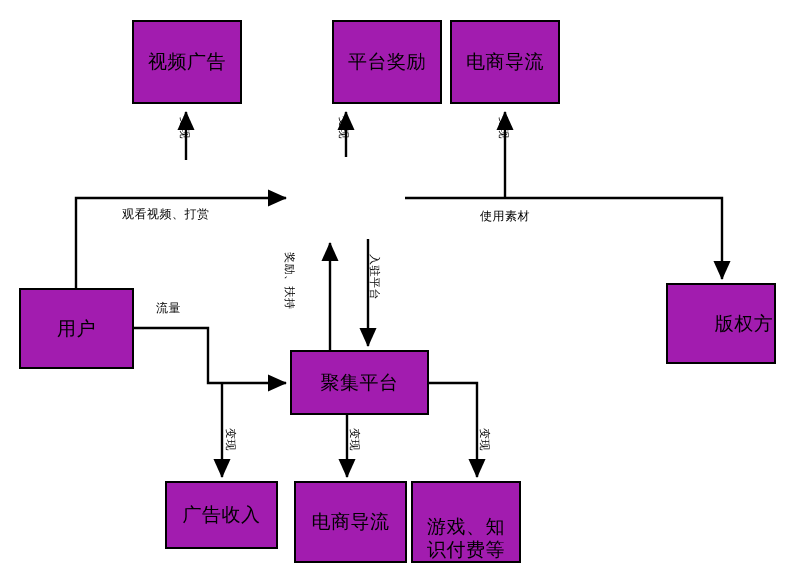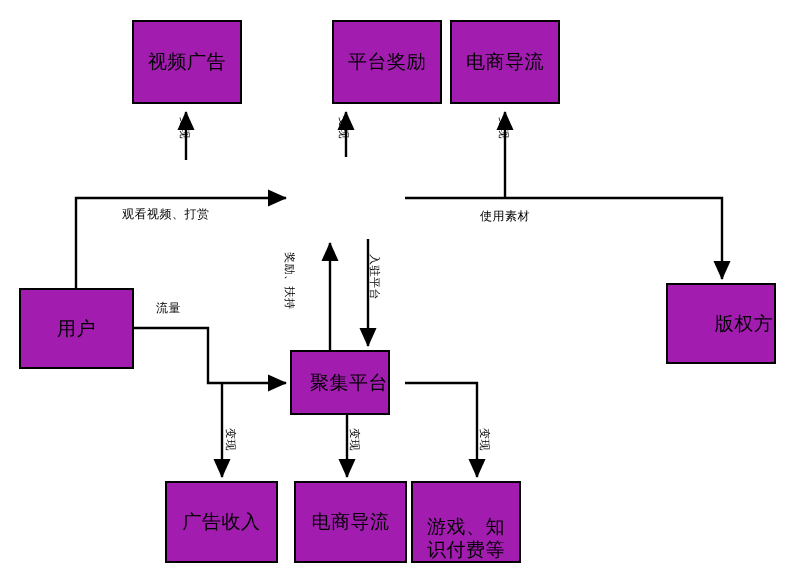--- a/index.html
+++ b/index.html
@@ -112,25 +112,25 @@
 
 
   <div class="node" style="left:19px; top:288px; width:115px; height:81px;">
     <span>用户</span>
   </div>
 
   <div class="node" style="left:666px; top:283px; width:110px; height:81px;padding-left:46px;">
     <span>版权方</span>
   </div>
 
-  <div class="node" style="left:290px; top:350px; width:100px; height:65px;justify-content:flex-end;">
+  <div class="node" style="left:290px; top:350px; width:139px; height:65px;">
     <span>聚集平台</span>
   </div>
 
-  <div class="node" style="left:165px; top:481px; width:113px; height:82px;">
+  <div class="node" style="left:165px; top:481px; width:113px; height:68px;">
     <span>广告收入</span>
   </div>
 
   <div class="node" style="left:294px; top:481px; width:113px; height:82px;">
     <span>电商导流</span>
   </div>
 
   <div class="node" style="left:411px; top:481px; width:110px; height:82px;align-items:flex-end;">
     <span>游戏、知
 识付费等</span>

